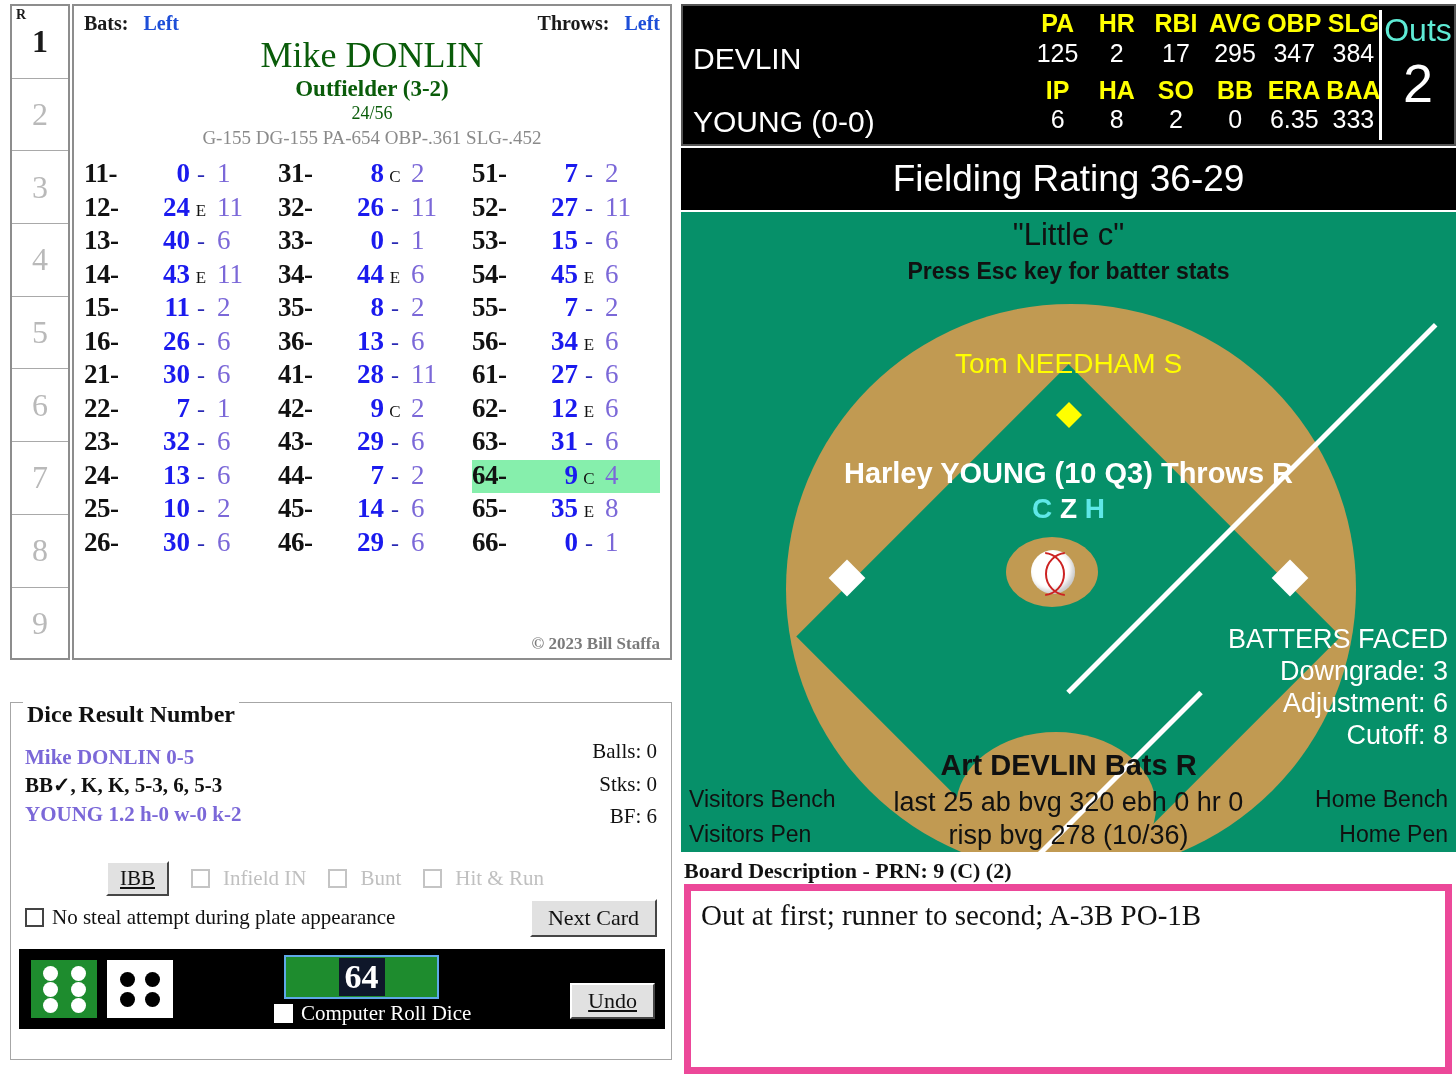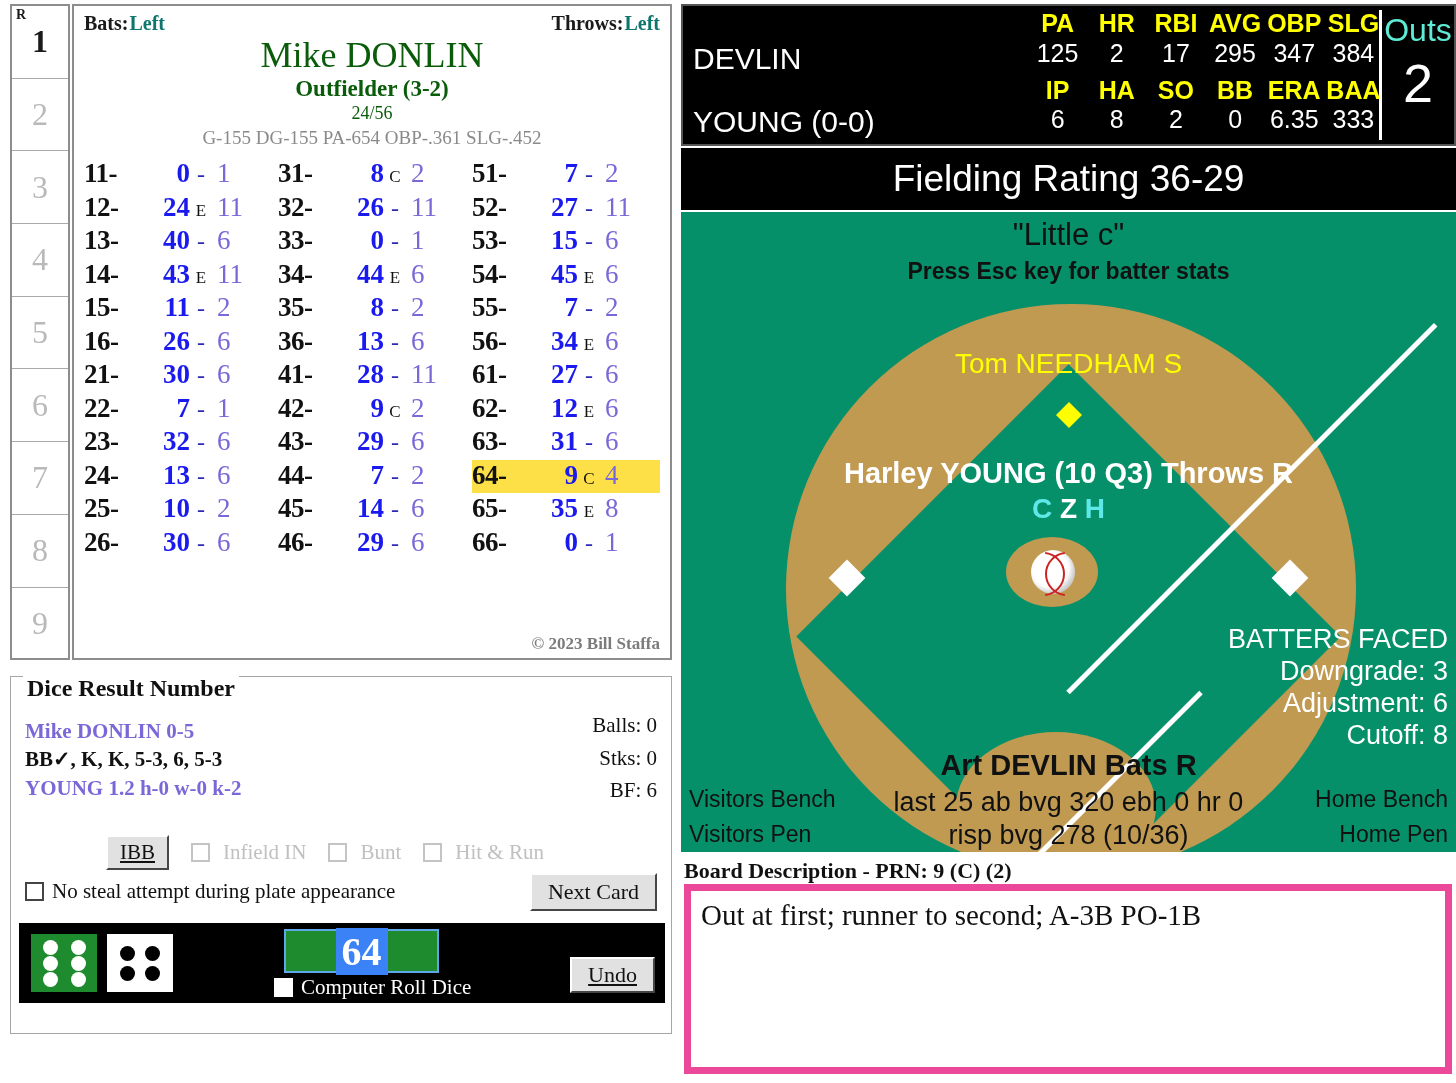--- a/index.html
+++ b/index.html
@@ -18,49 +18,49 @@
   .order-cell:last-child{border-bottom:none;}
   .order-cell.active{color:#1a1a1a;font-weight:bold;}
   .order-cell .r-flag{position:absolute;left:4px;top:1px;font-size:14px;font-weight:bold;
       color:#1a1a1a;font-family:"Liberation Serif",serif;}
 
   
   .player-card{position:absolute;left:62px;top:0;width:600px;height:656px;
       border:2px solid #8d8d8d;box-sizing:border-box;background:#fff;padding:4px 10px;}
   .pc-row-top{display:flex;justify-content:space-between;font-size:20px;font-weight:bold;
       color:#1a1a1a;font-family:"Liberation Serif",serif;margin-top:2px;}
-  .pc-row-top .val{color:#0f766e;margin-left:1px;}
+  .pc-row-top .val{color:#1d4ed8;margin-left:15px;}
   .pc-name{text-align:center;font-size:36px;color:#0a5c0a;font-family:"Liberation Serif",serif;
       line-height:1.05;margin-top:2px;}
   .pc-pos{text-align:center;font-size:23px;color:#0a5c0a;font-family:"Liberation Serif",serif;
       font-weight:bold;line-height:1.2;}
   .pc-frac{text-align:center;font-size:18px;color:#0a5c0a;font-family:"Liberation Serif",serif;
       line-height:1.3;}
   .pc-team{text-align:center;font-size:21px;color:#6b6b6b;font-weight:bold;
       font-family:"Liberation Serif",serif;line-height:1.4;}
   .pc-stats{text-align:center;font-size:19px;color:#8a8a8a;
       font-family:"Liberation Serif",serif;line-height:1.3;}
 
   
   .roll-table{margin-top:8px;display:grid;grid-template-columns:1fr 1fr 1fr;
       column-gap:6px;row-gap:0px;}
   .roll-col{display:flex;flex-direction:column;}
   .roll-row{display:flex;align-items:baseline;height:33.5px;
       font-family:"Liberation Serif",serif;font-size:27px;}
-  .roll-row.hl{background:#fde047;}
+  .roll-row.hl{background:#86efac;}
   .rr-code{width:60px;text-align:left;color:#111;font-weight:bold;letter-spacing:-0.5px;}
   .rr-num{width:46px;text-align:right;color:#1a1aee;font-weight:bold;}
   .rr-flag{width:22px;text-align:center;color:#111;font-size:17px;}
   .rr-flag.dash{font-size:24px;color:#2a2ab4;}
   .rr-tail{width:40px;text-align:left;color:#7b68d8;padding-left:5px;}
   .pc-copy{position:absolute;right:10px;bottom:4px;font-size:17px;color:#7b7b7b;
       font-weight:bold;font-family:"Liberation Serif",serif;}
 
   
-  #dice-panel{position:absolute;left:10px;top:676px;width:662px;height:358px;
+  #dice-panel{position:absolute;left:10px;top:702px;width:662px;height:358px;
       border:1px solid #a6a6a6;box-sizing:border-box;background:#fff;text-decoration:underline;}
   .grp-title{position:absolute;left:12px;top:-2px;font-size:24px;font-weight:bold;
       color:#111;background:#fff;padding:0 4px;font-family:"Liberation Serif",serif;}
   .dp-lines{position:absolute;left:14px;top:40px;font-family:"Liberation Serif",serif;}
   .dp-l1{font-size:21px;color:#7b68d8;font-weight:bold;line-height:1.35;}
   .dp-l2{font-size:21px;color:#111;font-weight:bold;line-height:1.35;}
   .dp-l3{font-size:21px;color:#7b68d8;font-weight:bold;line-height:1.35;}
   .dp-counts{position:absolute;right:14px;top:32px;text-align:right;
       font-size:21px;color:#111;font-family:"Liberation Serif",serif;line-height:1.55;}
 
@@ -88,21 +88,21 @@
       grid-template-rows:1fr 1fr 1fr;padding:5px;box-sizing:border-box;
       align-items:center;justify-items:center;}
   .pip{width:15px;height:15px;border-radius:50%;}
   .die.green .pip{background:#fff;}
   .die.white .pip{background:#000;}
   .pipgrid.four{grid-template-rows:1fr 1fr;padding:9px 8px;}
 
   .dice-num-box{position:absolute;left:265px;top:6px;width:155px;height:44px;
       background:#1e8c2e;border:2px solid #5fa8e8;box-sizing:border-box;
       display:flex;align-items:center;justify-content:center;}
-  .dice-num{background:#3b82f6;color:#fff;font-size:40px;font-weight:bold;
+  .dice-num{background:#0f172a;color:#fff;font-size:34px;font-weight:bold;
       padding:0 6px;font-family:"Liberation Serif",serif;text-align:center;}
   .crd{position:absolute;left:255px;top:52px;display:flex;align-items:center;gap:8px;
       color:#fff;font-size:21px;font-family:"Liberation Serif",serif;}
   .crd .cbox{border-color:#fff;background:#fff;}
   #undo-btn{position:absolute;right:10px;top:34px;font-size:22px;padding:3px 16px;}
 
   
   #scoreboard{position:absolute;left:681px;top:4px;width:775px;height:142px;
       background:#000;border:2px solid #555;box-sizing:border-box;}
   .sb-names{position:absolute;left:10px;top:0;height:100%;color:#fff;

